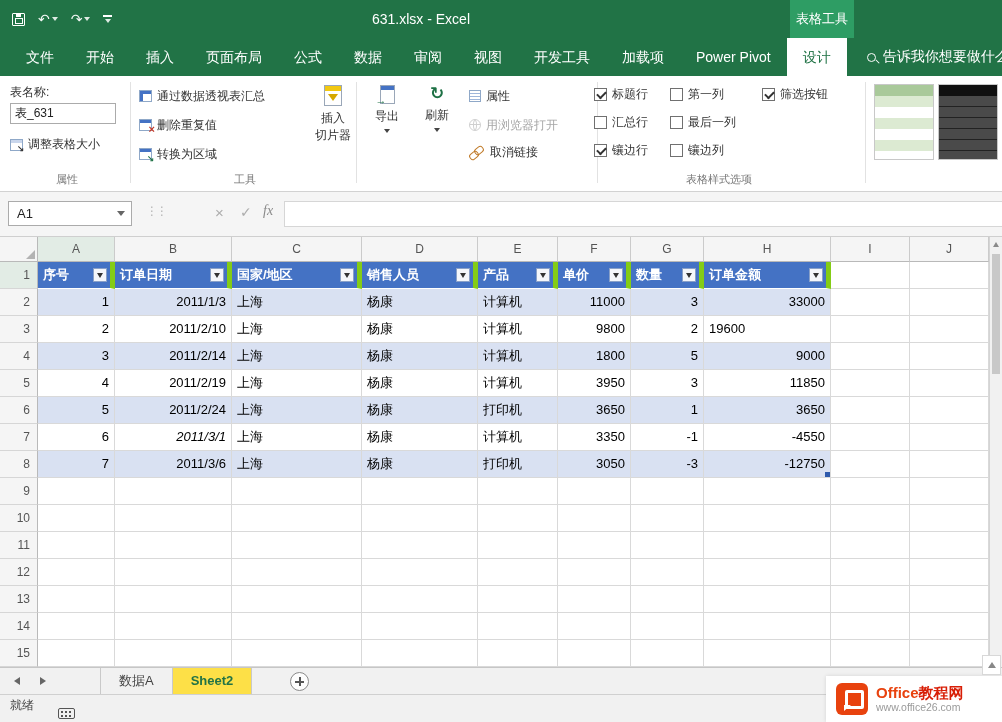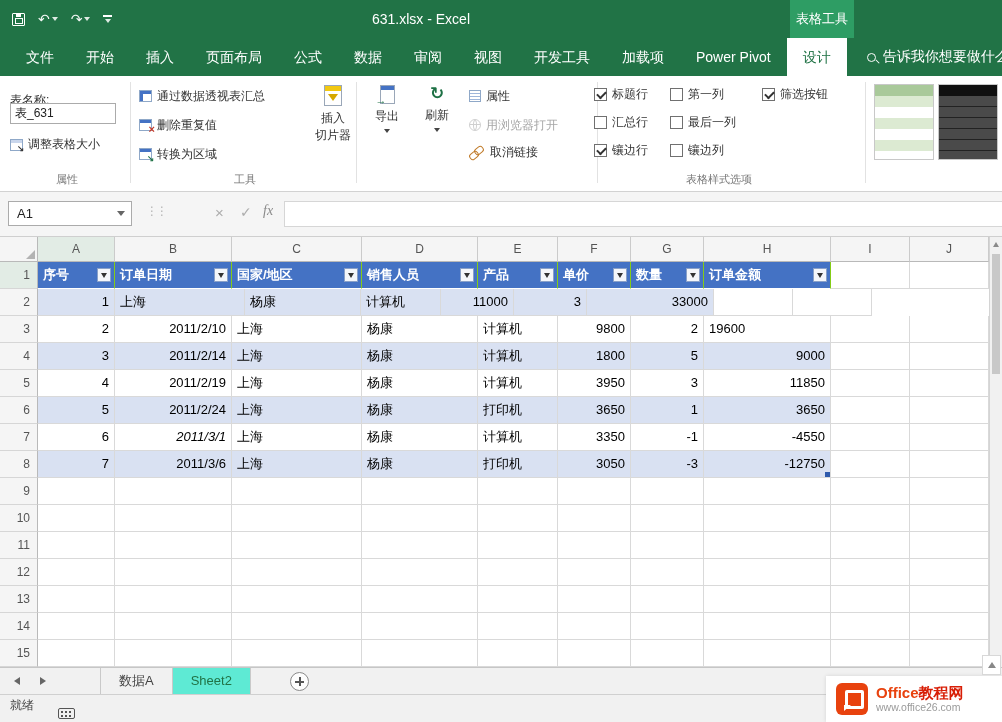--- a/index.html
+++ b/index.html
@@ -28,21 +28,21 @@
   .tellme{display:flex;align-items:center;color:#fff;font-size:14px;margin-left:20px;flex:0 0 auto}
   .magnifier-icon{width:9px;height:9px;border:1.5px solid #fff;border-radius:50%;position:relative;margin-right:7px}
   .magnifier-icon::after{content:"";position:absolute;width:5px;border-top:1.5px solid #fff;transform:rotate(45deg);right:-5px;bottom:-1px}
 
   
   .ribbon{position:absolute;top:76px;left:0;width:100%;height:116px;background:#fff;border-bottom:1px solid #d2d2d2}
   .rgroup{position:absolute;top:0;bottom:1px}
   .gsep{position:absolute;top:6px;bottom:8px;width:1px;background:#e2e2e2}
   .glabel{position:absolute;bottom:3px;left:0;right:0;text-align:center;font-size:11px;color:#777;white-space:nowrap}
   .g1{left:4px;width:126px}.g2{left:134px;width:222px}.g3{left:360px;width:237px}.g4{left:588px;width:262px}.g5{left:872px;width:130px}
-  .tname-label{position:absolute;left:6px;top:16px;font-size:12px;color:#333}
+  .tname-label{position:absolute;left:6px;top:8px;font-size:12px;color:#333}
   .tname-input{position:absolute;left:6px;top:27px;width:106px;height:21px;border:1px solid #ababab;font-size:12px;padding:0 4px;font-family:inherit;color:#222;background:#fff}
   .resize-btn{position:absolute;left:6px;top:60px;display:flex;align-items:center;gap:5px;font-size:12px;color:#333}
   .resize-icon{width:13px;height:12px;border:1px solid #8fa8c8;background:linear-gradient(#c9d6ec 0 3px,#fff 3px);position:relative;flex:0 0 auto}
   .resize-icon::after{content:"↘";position:absolute;right:-2px;bottom:-4px;font-size:9px;color:#333;font-weight:bold}
   .sbtn{position:absolute;display:flex;align-items:center;gap:5px;font-size:12px;color:#333;height:24px;padding:0 3px;white-space:nowrap}
   .sbtn.disabled{color:#a6a6a6}
   .tico{flex:0 0 auto;position:relative}
   .pivot-summarize-icon{width:13px;height:12px;border:1px solid #8fa8c8;background:linear-gradient(to right,#4472c4 0 3px,rgba(0,0,0,0) 3px),linear-gradient(#4472c4 0 3px,rgba(0,0,0,0) 3px),#fff}
   .remove-duplicates-icon{width:13px;height:12px;border:1px solid #8fa8c8;background:linear-gradient(#4472c4 0 3px,rgba(0,0,0,0) 3px),#fff}
   .remove-duplicates-icon::after{content:"×";position:absolute;right:-4px;bottom:-5px;color:#c0392b;font-weight:bold;font-size:11px}
@@ -89,42 +89,42 @@
   .grid{position:absolute;top:237px;left:0;width:989px;height:430px;background:#fff;overflow:hidden}
   .col-headers{display:flex;height:25px}
   .corner{flex:0 0 38px;width:38px;background:#f5f5f5;border-right:1px solid #b9b9b9;border-bottom:1px solid #b9b9b9;position:relative}
   .corner::after{content:"";position:absolute;right:2px;bottom:2px;width:0;height:0;border-left:9px solid transparent;border-bottom:9px solid #b3b3b3}
   .colh{flex:0 0 auto;background:#f5f5f5;border-right:1px solid #cbcbcb;border-bottom:1px solid #b9b9b9;text-align:center;line-height:24px;font-size:12px;color:#555}
   .colh.sel,.rownum.sel{background:#e2ece5}
   .grow{display:flex;height:27px}
   .rownum{flex:0 0 38px;width:38px;background:#f5f5f5;border-right:1px solid #b9b9b9;border-bottom:1px solid #d6d6d6;font-size:12px;color:#555;text-align:right;padding-right:7px;line-height:26px}
   .cell{flex:0 0 auto;position:relative;border-right:1px solid #d9d9d9;border-bottom:1px solid #d9d9d9;background:#fff;font-size:13px;color:#000;line-height:26px;padding:0 5px;white-space:nowrap;overflow:hidden}
   .cell.band{background:#d9e1f2}
-  .cell.th{background:#4472c4;color:#fff;font-weight:bold;border-right:1px solid #84cc16;border-bottom:1px solid #fff;padding-right:20px}
+  .cell.th{background:#4472c4;color:#fff;font-weight:bold;border-right:5px solid #84cc16;border-bottom:1px solid #fff;padding-right:20px}
   .filter-btn{position:absolute;right:3px;top:50%;margin-top:-7px;width:14px;height:14px;background:#f4f6fa;border:1px solid #89a0c8;display:flex;align-items:center;justify-content:center}
   .filter-btn::after{content:"";width:0;height:0;border-left:3.5px solid transparent;border-right:3.5px solid transparent;border-top:5px solid #333}
   .rhandle{position:absolute;right:0;bottom:0;width:5px;height:5px;background:#2e5aac}
 
   
   .vscroll{position:absolute;left:989px;top:237px;width:13px;height:430px;background:#f1f1f1;border-left:1px solid #d4d4d4}
   .vs-up,.vs-down{position:absolute;left:0;width:100%;height:15px;display:flex;align-items:center;justify-content:center}
   .vs-up{top:0}.vs-down{bottom:0}
   .vs-up::after{content:"";border-left:3.5px solid transparent;border-right:3.5px solid transparent;border-bottom:5px solid #8a8a8a}
   .vs-down::after{content:"";border-left:3.5px solid transparent;border-right:3.5px solid transparent;border-top:5px solid #8a8a8a}
   .vs-thumb{position:absolute;left:2px;right:2px;top:17px;height:120px;background:#c8c8c8}
 
   
   .sheetbar{position:absolute;top:667px;left:0;width:100%;height:27px;background:#f1f1f1;border-top:1px solid #c6c6c6}
   .nav-left,.nav-right{position:absolute;top:9px;width:0;height:0}
   .nav-left{left:14px;border-top:4.5px solid transparent;border-bottom:4.5px solid transparent;border-right:6px solid #666}
   .nav-right{left:40px;border-top:4.5px solid transparent;border-bottom:4.5px solid transparent;border-left:6px solid #666}
   .stabs{position:absolute;left:100px;top:0;height:26px;display:flex}
   .stab{padding:0 18px;line-height:26px;font-size:13px;color:#444;border-right:1px solid #c9c9c9}
   .stab:first-child{border-left:1px solid #c9c9c9}
-  .stab.active{background:#5eead4;color:#217346;font-weight:normal}
+  .stab.active{background:#fde047;color:#217346;font-weight:bold}
   .addsheet{position:absolute;left:290px;top:4px;width:19px;height:19px;border:1px solid #8a8a8a;border-radius:50%;background:#fdfdfd}
   .addsheet::before,.addsheet::after{content:"";position:absolute;background:#555}
   .addsheet::before{left:4px;right:4px;top:8px;height:1.5px}
   .addsheet::after{top:4px;bottom:4px;left:8px;width:1.5px}
 
   
   .statusbar{position:absolute;top:694px;left:0;width:100%;height:28px;background:#f1f1f1;border-top:1px solid #d0d0d0}
   .ready{position:absolute;left:10px;top:2px;font-size:12px;color:#444}
   .kbd-icon{position:absolute;left:58px;top:13px;width:17px;height:11px;border:1px solid #555;border-radius:2px}
   .kbd-icon::before{content:"";position:absolute;left:2px;top:2px;width:2px;height:2px;background:#555;box-shadow:4px 0 #555,8px 0 #555,0 4px #555,4px 4px #555,8px 4px #555}
@@ -333,20 +333,21 @@
           <div class="cell th" style="width: 80px;"><span class="thlabel">产品</span><span class="filter-btn"></span></div>
           <div class="cell th" style="width: 73px;"><span class="thlabel">单价</span><span class="filter-btn"></span></div>
           <div class="cell th" style="width: 73px;"><span class="thlabel">数量</span><span class="filter-btn"></span></div>
           <div class="cell th" style="width: 127px;"><span class="thlabel">订单金额</span><span class="filter-btn"></span></div>
           <div class="cell" style="width: 79px;"></div>
           <div class="cell" style="width: 79px;"></div>
         </div>
         <div class="grow">
           <div class="rownum">2</div>
           <div class="cell band" style="width: 77px; text-align: right;">1</div>
+          <div class="cell band" style="width: 117px; text-align: right;">2011/1/3</div>
           <div class="cell band" style="width: 130px; text-align: left;">上海</div>
           <div class="cell band" style="width: 116px; text-align: left;">杨康</div>
           <div class="cell band" style="width: 80px; text-align: left;">计算机</div>
           <div class="cell band" style="width: 73px; text-align: right;">11000</div>
           <div class="cell band" style="width: 73px; text-align: right;">3</div>
           <div class="cell band" style="width: 127px; text-align: right;">33000</div>
           <div class="cell" style="width: 79px;"></div>
           <div class="cell" style="width: 79px;"></div>
         </div>
         <div class="grow">

